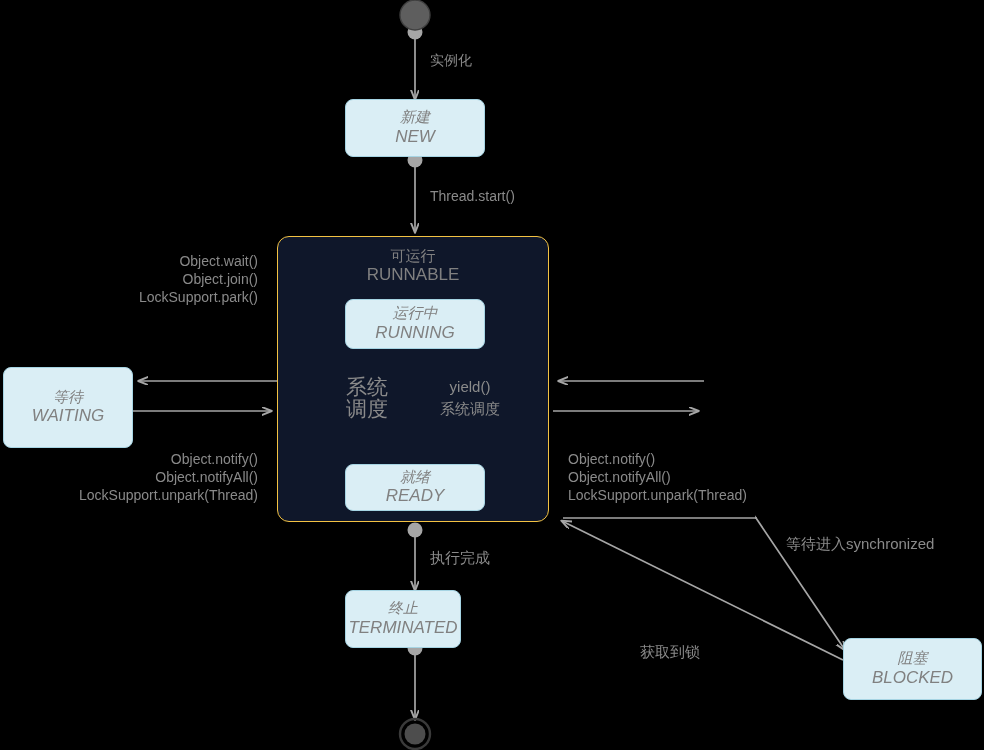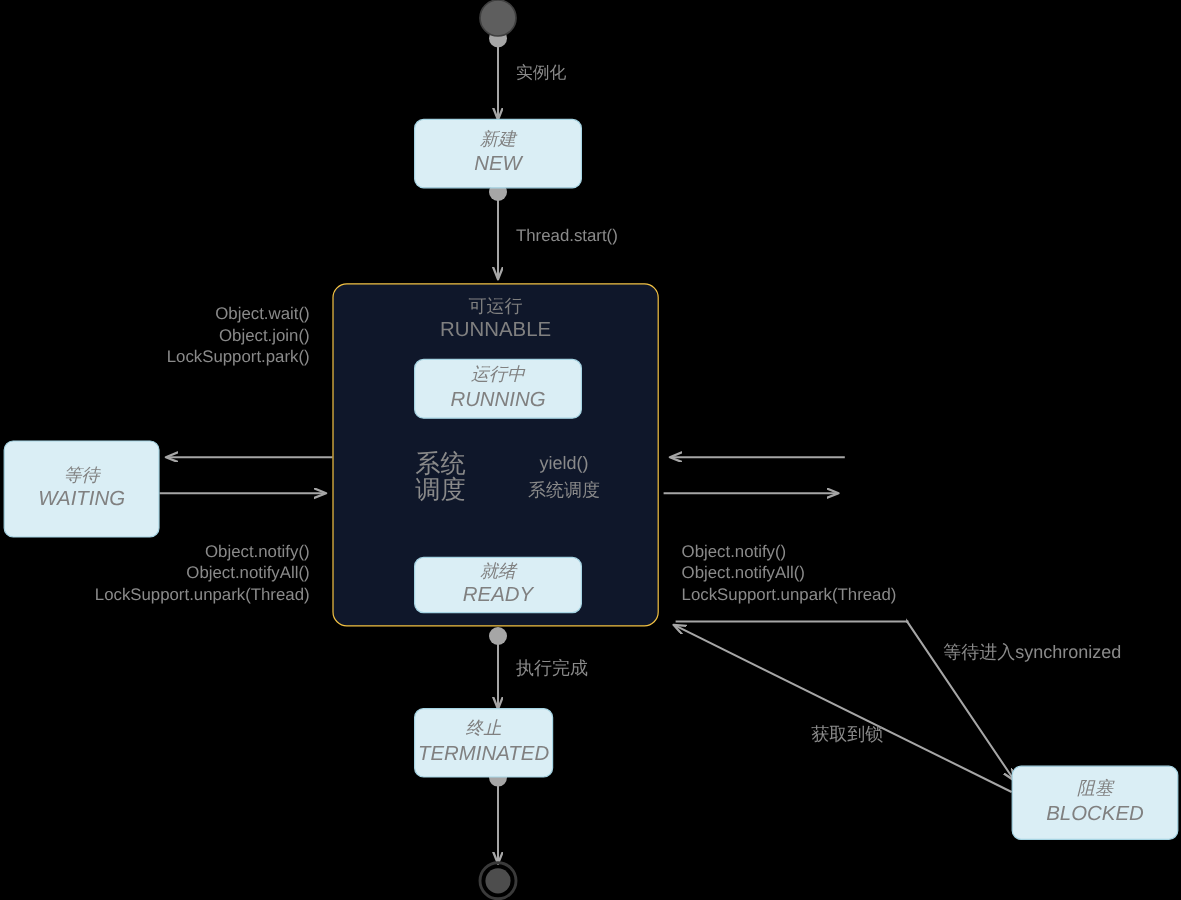--- a/index.html
+++ b/index.html
@@ -146,15 +146,15 @@
   <div class="edge-label c" style="left:337px;top:376px;width:60px;font-size:21px;line-height:22px;">系统
 调度</div>
 
   <div class="edge-label c" style="left:430px;top:376px;width:80px;font-size:15px;line-height:22px;">yield()
 系统调度</div>
 
   <div class="edge-label l" style="left:430px;top:549px;font-size:15px;">执行完成</div>
 
   <div class="edge-label l" style="left:786px;top:535px;font-size:15px;">等待进入synchronized</div>
 
-  <div class="edge-label l" style="left:640px;top:604px;font-size:15px;margin-left:36px;">获取到锁</div>
+  <div class="edge-label l" style="left:640px;top:643px;font-size:15px;">获取到锁</div>
 
 </div>
 
 </body></html>

